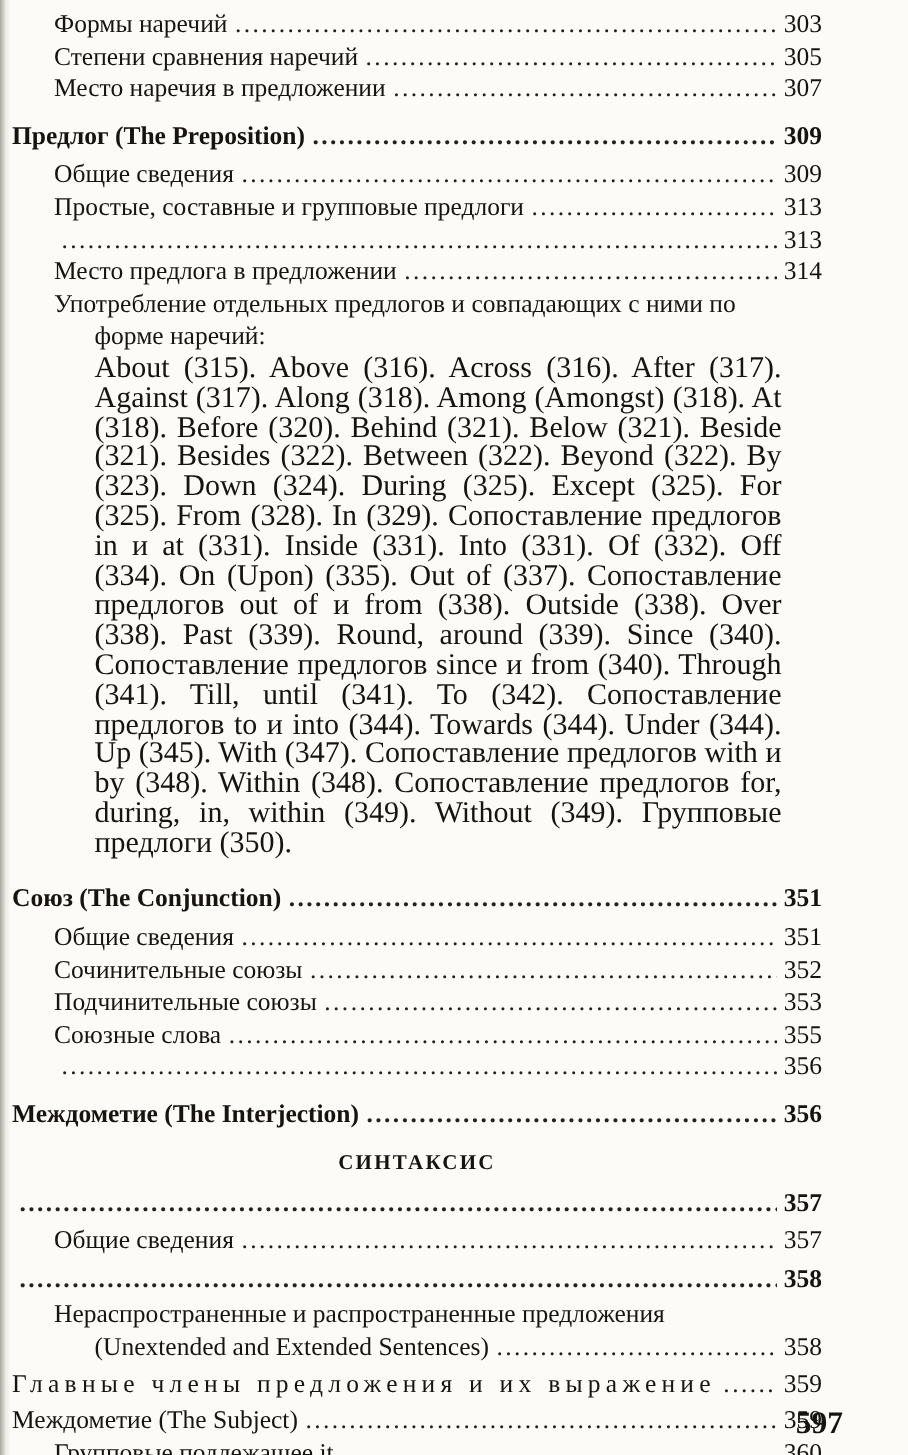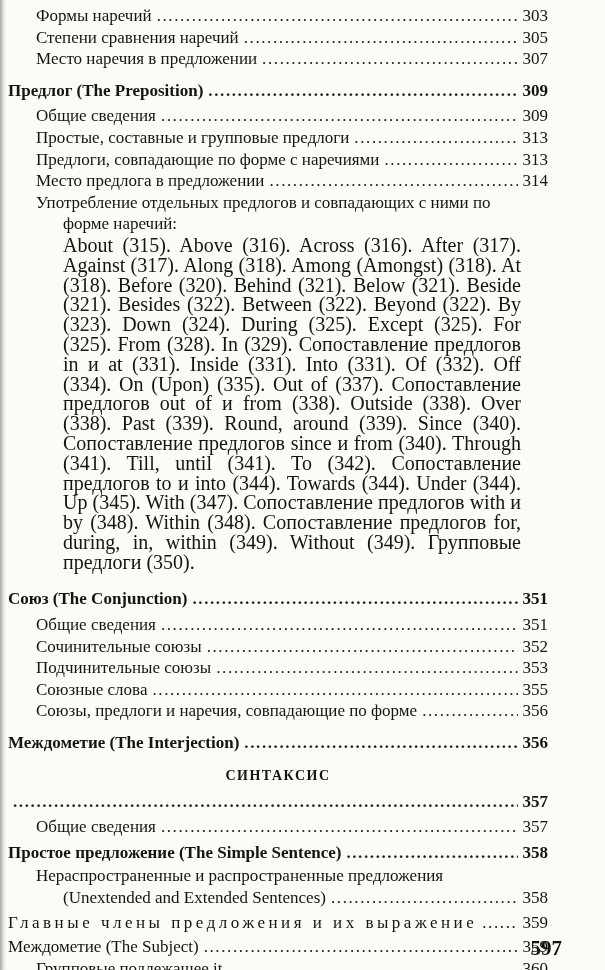--- a/index.html
+++ b/index.html
@@ -104,21 +104,20 @@
     <span class="t">Общие сведения</span>
     <span class="dots"></span>
     <span class="pg">309</span>
   </div>
   <div class="r lvl1">
     <span class="t">Простые, составные и групповые предлоги</span>
     <span class="dots"></span>
     <span class="pg">313</span>
   </div>
   <div class="r lvl1">
-    <span class="t">Предлоги, совпадающие по форме с наречиями</span>
     <span class="dots"></span>
     <span class="pg">313</span>
   </div>
   <div class="r lvl1">
     <span class="t">Место предлога в предложении</span>
     <span class="dots"></span>
     <span class="pg">314</span>
   </div>
 
   <div class="r lvl1">
@@ -149,21 +148,20 @@
     <span class="t">Подчинительные союзы</span>
     <span class="dots"></span>
     <span class="pg">353</span>
   </div>
   <div class="r lvl1">
     <span class="t">Союзные слова</span>
     <span class="dots"></span>
     <span class="pg">355</span>
   </div>
   <div class="r lvl1">
-    <span class="t">Союзы, предлоги и наречия, совпадающие по форме</span>
     <span class="dots"></span>
     <span class="pg">356</span>
   </div>
 
   <div class="r bold">
     <span class="t">Междометие (The Interjection)</span>
     <span class="dots"></span>
     <span class="pg">356</span>
   </div>
 
@@ -173,21 +171,20 @@
     <span class="dots"></span>
     <span class="pg">357</span>
   </div>
   <div class="r lvl1">
     <span class="t">Общие сведения</span>
     <span class="dots"></span>
     <span class="pg">357</span>
   </div>
 
   <div class="r bold mt4">
-    <span class="t">Простое предложение (The Simple Sentence)</span>
     <span class="dots"></span>
     <span class="pg">358</span>
   </div>
   <div class="r lvl1">
     <span class="t">Нераспространенные и распространенные предложения</span>
   </div>
   <div class="r lvl2">
     <span class="t">(Unextended and Extended Sentences)</span>
     <span class="dots"></span>
     <span class="pg">358</span>

